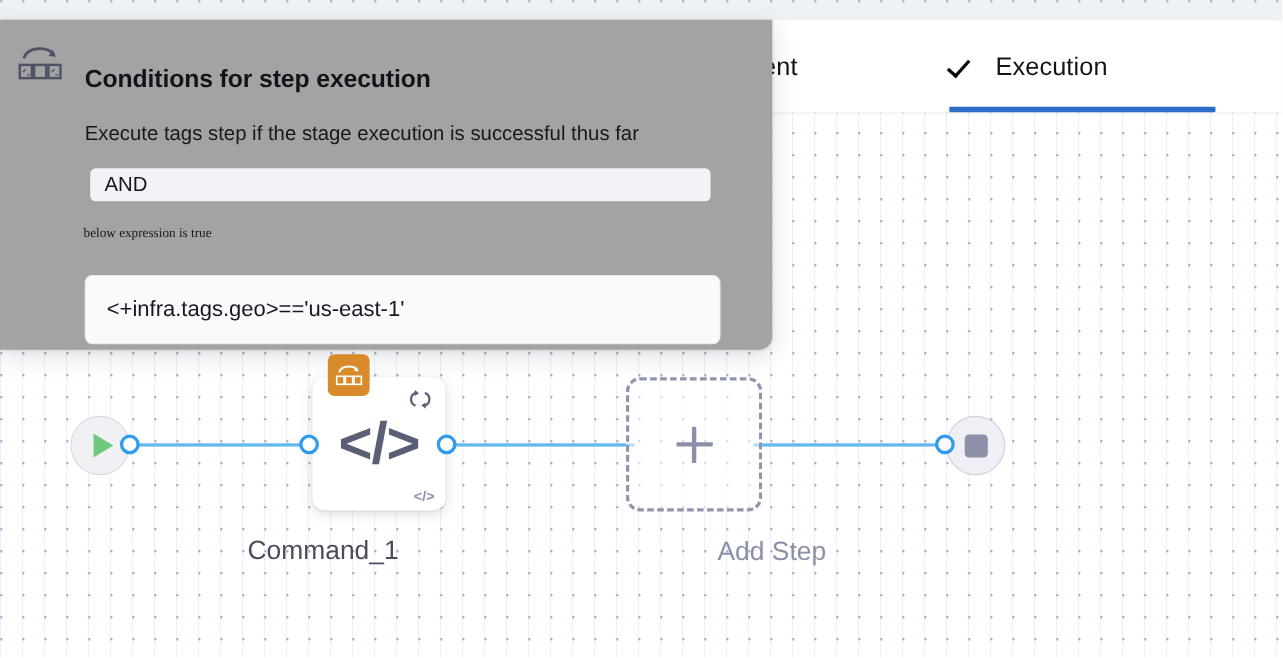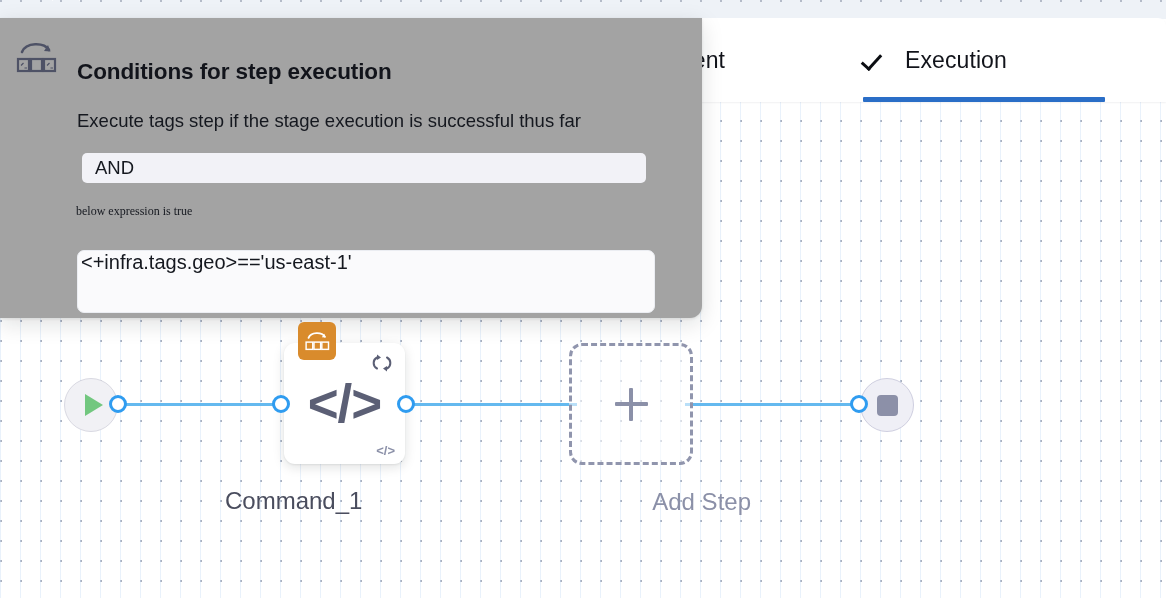--- a/index.html
+++ b/index.html
@@ -156,21 +156,22 @@
   }
   .expr-box {
     position: absolute;
     left: 77px; top: 232px;
     width: 578px; height: 63px;
     background: #fafafc;
     border: 1px solid #ebedf2;
     border-radius: 7px;
     box-sizing: border-box;
     display: flex;
-    padding-left: 3px;
+    align-items: center;
+    padding-left: 19px;
     font-size: 20px;
     color: #15181f;
     cursor: text;
   }
 
   
   .edge {
     position: absolute;
     height: 3.2px;
     background: #64b9ef;

